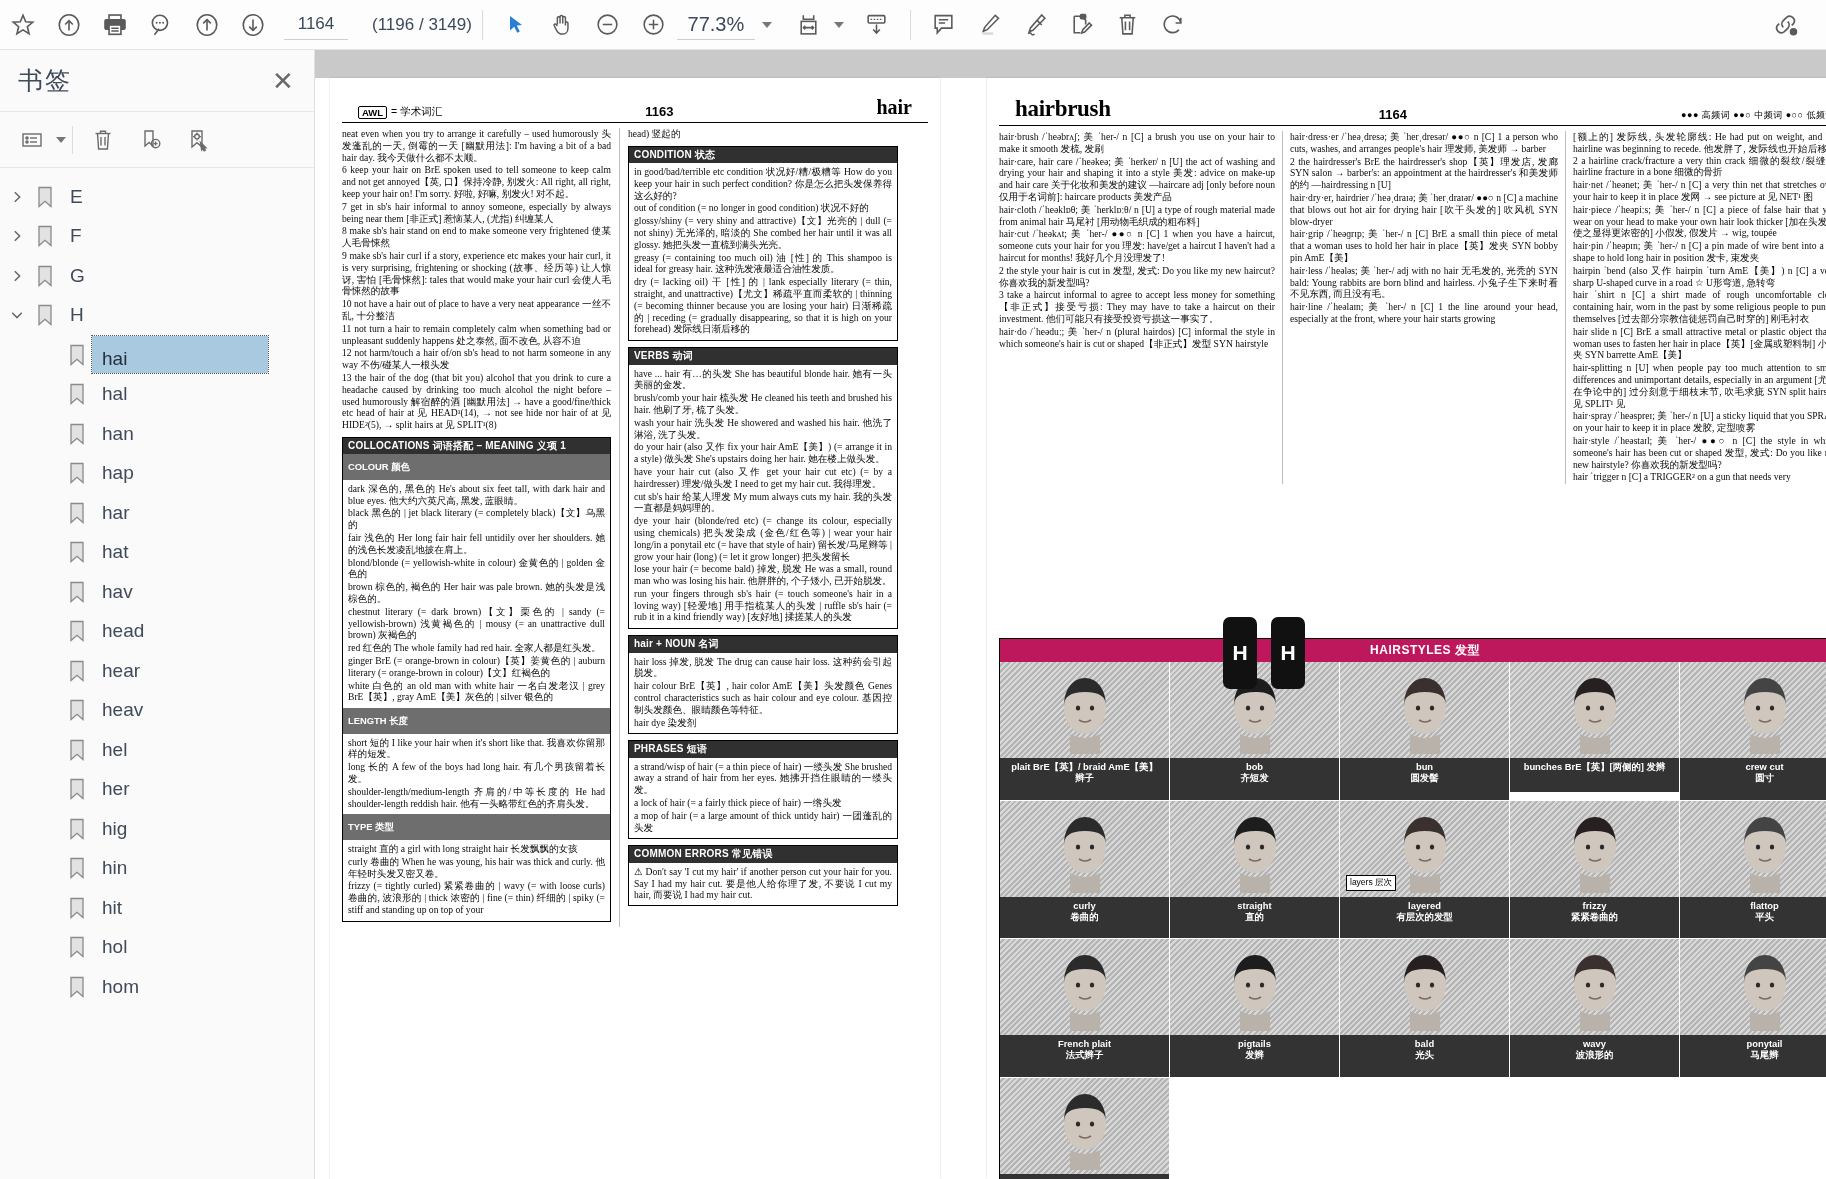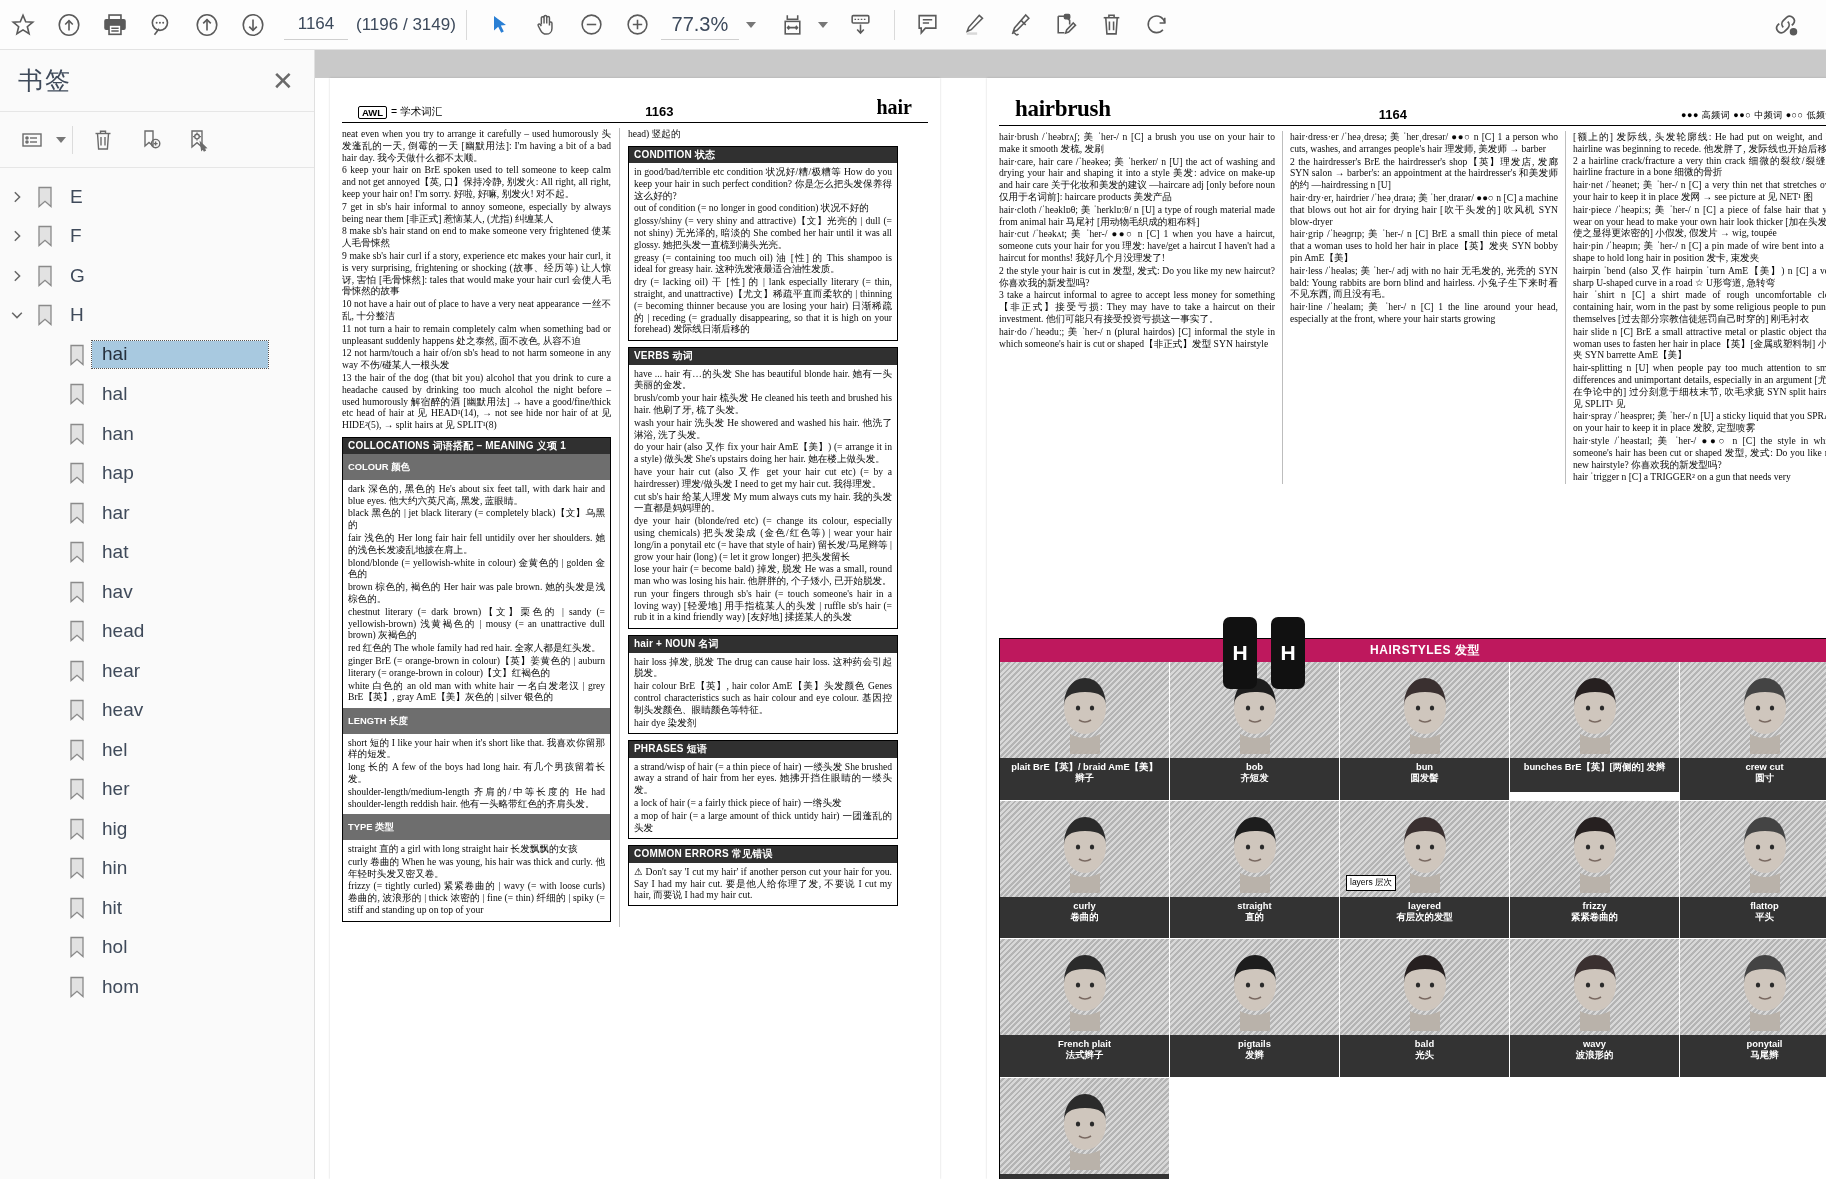--- a/index.html
+++ b/index.html
@@ -36,21 +36,21 @@
     border: none; border-bottom: 1px solid #cfcfcf;
     text-align: center;
     font-size: 17px; color: #3d4a5c;
     background: transparent;
     outline: none;
     font-family: "Liberation Sans", sans-serif;
     margin-left: 8px;
   }
   .page-total {
     font-size: 17px; color: #3d4a5c;
-    margin-left: 8px; white-space: nowrap;
+    margin-left: 24px; white-space: nowrap;
   }
   .zoom-box {
     width: 78px; height: 30px;
     border: none; border-bottom: 1px solid #cfcfcf;
     text-align: center;
     font-size: 20px; color: #3d4a5c;
     background: transparent; outline: none;
     font-family: "Liberation Sans", sans-serif;
   }
   .caret {
@@ -121,21 +121,21 @@
   .bm-ico { width: 30px; flex: 0 0 auto; display:flex; align-items:center; justify-content:center;}
   .bm-label {
     font-size: 19px; color: #3f4a5a;
     padding-left: 10px;
     flex: 1 1 auto;
   }
   .bm-row.child { padding-left: 36px; }
   .bm-row.selected .bm-label {
     background: #a8c9e0;
     outline: 1px dotted #555;
-    padding: 2px 10px 3px 10px;
+    padding: 12px 10px 3px 10px;
     margin-right: 32px;
     color: #26303c;
   }
 
   
   #viewer {
     position: absolute; top: 50px; left: 315px;
     width: 1511px; height: 1129px;
     background: #ffffff;
     overflow: hidden;

